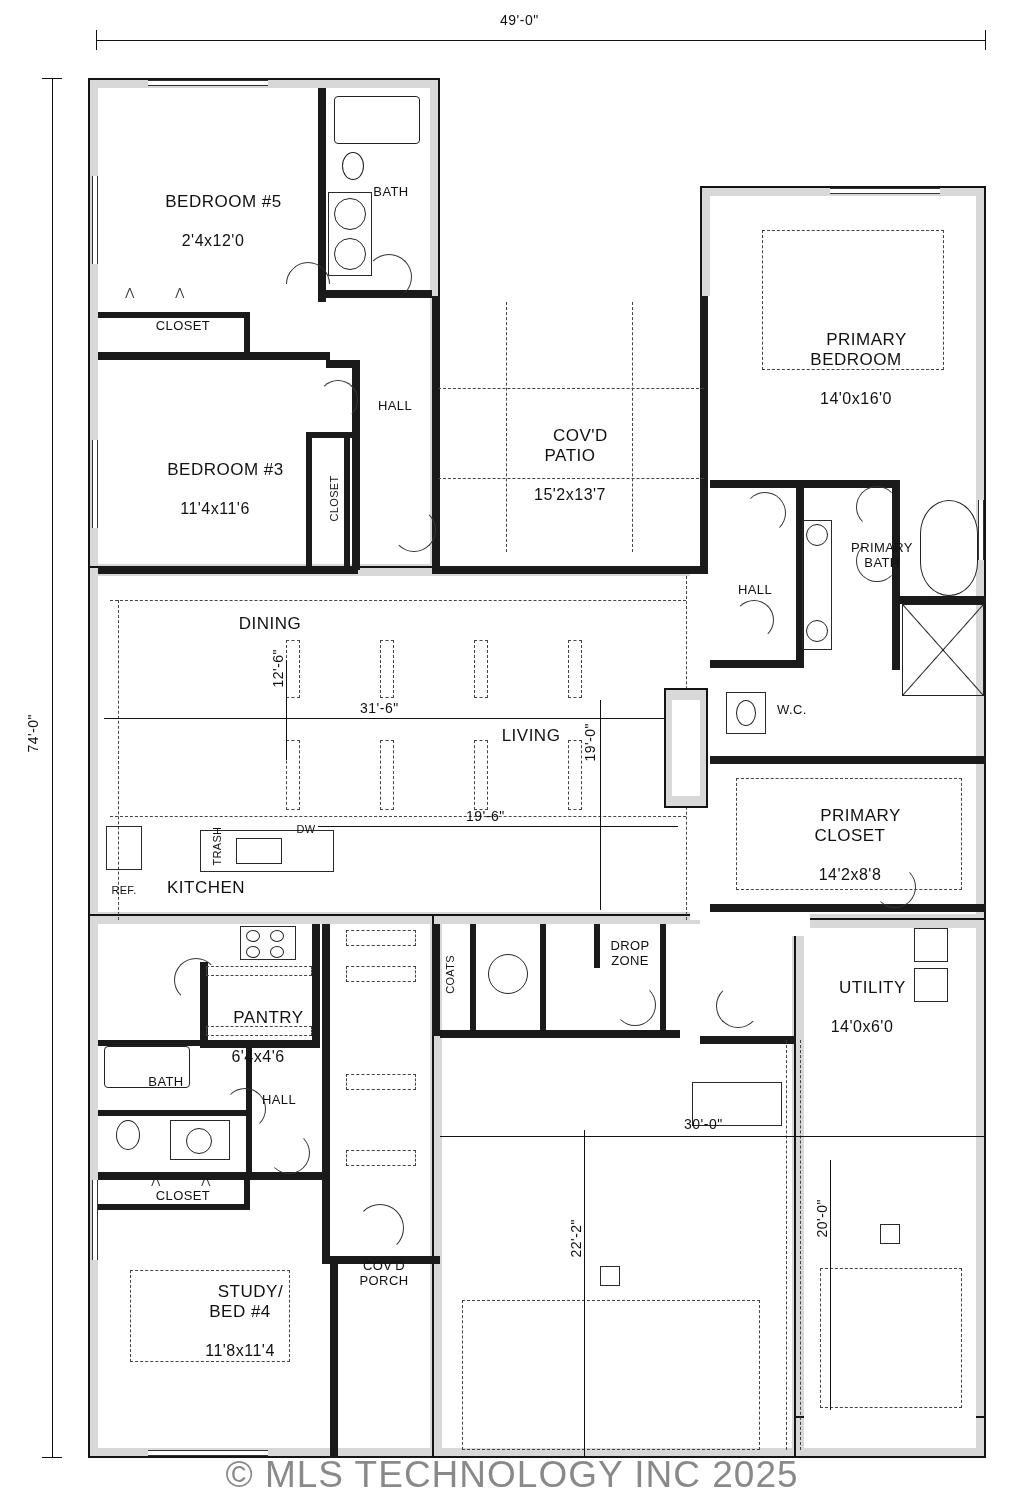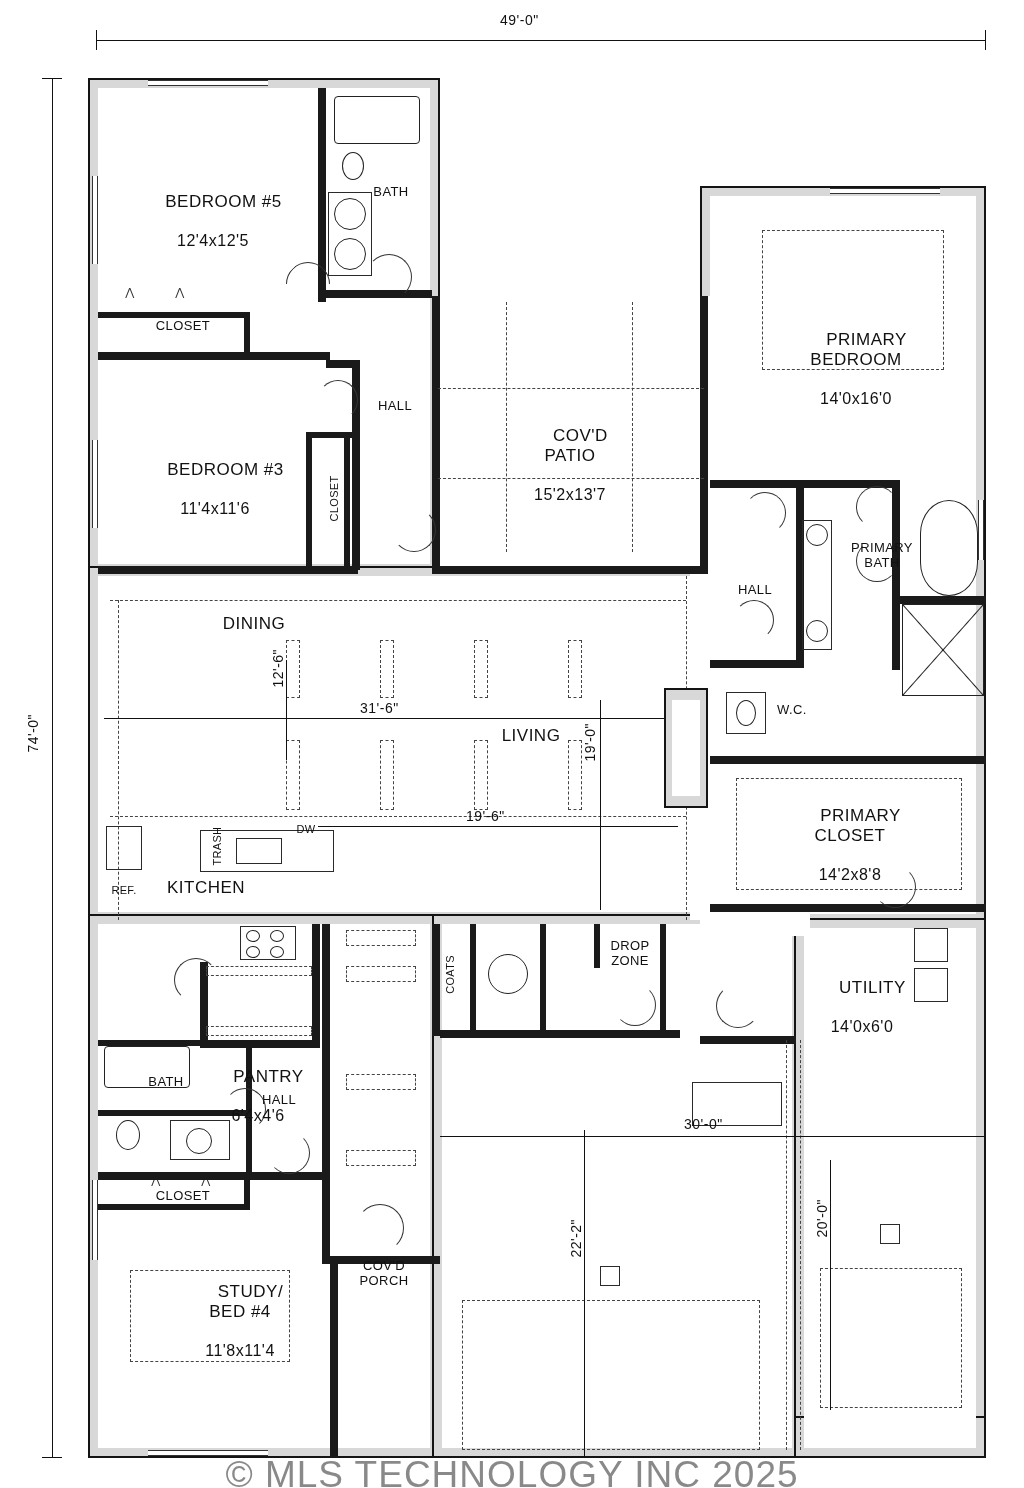--- a/index.html
+++ b/index.html
@@ -318,21 +318,21 @@
   <div class="dimline" style="left:830px;top:1160px;width:1px;height:250px;"></div>
   <div class="dimtext label vert" style="left:780px;top:1210px;width:84px;text-align:center;transform:rotate(-90deg);font-size:14px;">20'-0"</div>
 
   <div class="dashline-v" style="left:506px;top:302px;height:250px;"></div>
   <div class="dashline-v" style="left:632px;top:302px;height:250px;"></div>
   <div class="dashline-h" style="left:438px;top:388px;width:266px;"></div>
   <div class="dashline-h" style="left:438px;top:478px;width:266px;"></div>
 
   <div class="label" style="left:108px;top:172px;width:210px;">
     <span>BEDROOM #5</span>
-    <span class="dim">12'4x12'5</span>
+    <span class="dim">2'4x12'0</span>
   </div>
   <div class="label sm" style="left:356px;top:184px;width:70px;">BATH</div>
   <div class="label sm" style="left:128px;top:318px;width:110px;">CLOSET</div>
   <div class="label sm" style="left:360px;top:398px;width:70px;">HALL</div>
   <div class="label" style="left:102px;top:440px;width:226px;">
     <span>BEDROOM #3</span>
     <span class="dim">11'4x11'6</span>
   </div>
   <div class="label xs vert" style="left:294px;top:492px;width:80px;transform:rotate(-90deg);">CLOSET</div>
 
@@ -350,24 +350,24 @@
   <div class="label sm" style="left:832px;top:540px;width:100px;white-space:pre-line;">PRIMARY
 BATH</div>
   <div class="label sm" style="left:720px;top:582px;width:70px;">HALL</div>
   <div class="label sm" style="left:752px;top:702px;width:80px;">W.C.</div>
   <div class="label" style="left:752px;top:786px;width:196px;">
     <span style="white-space:pre-line;">PRIMARY
 CLOSET</span>
     <span class="dim">14'2x8'8</span>
   </div>
 
-  <div class="label" style="left:184px;top:614px;width:140px;">DINING</div>
+  <div class="label" style="left:200px;top:614px;width:140px;">DINING</div>
   <div class="label" style="left:466px;top:726px;width:130px;">LIVING</div>
   <div class="label" style="left:136px;top:878px;width:140px;">KITCHEN</div>
-  <div class="label" style="left:198px;top:1047px;width:120px;">
+  <div class="label" style="left:198px;top:988px;width:120px;">
     <span>PANTRY</span>
     <span class="dim">6'4x4'6</span>
   </div>
   <div class="label xs vert" style="left:410px;top:968px;width:80px;transform:rotate(-90deg);">COATS</div>
   <div class="label sm" style="left:588px;top:938px;width:84px;white-space:pre-line;">DROP
 ZONE</div>
   <div class="label" style="left:772px;top:958px;width:180px;">
     <span>UTILITY</span>
     <span class="dim">14'0x6'0</span>
   </div>

